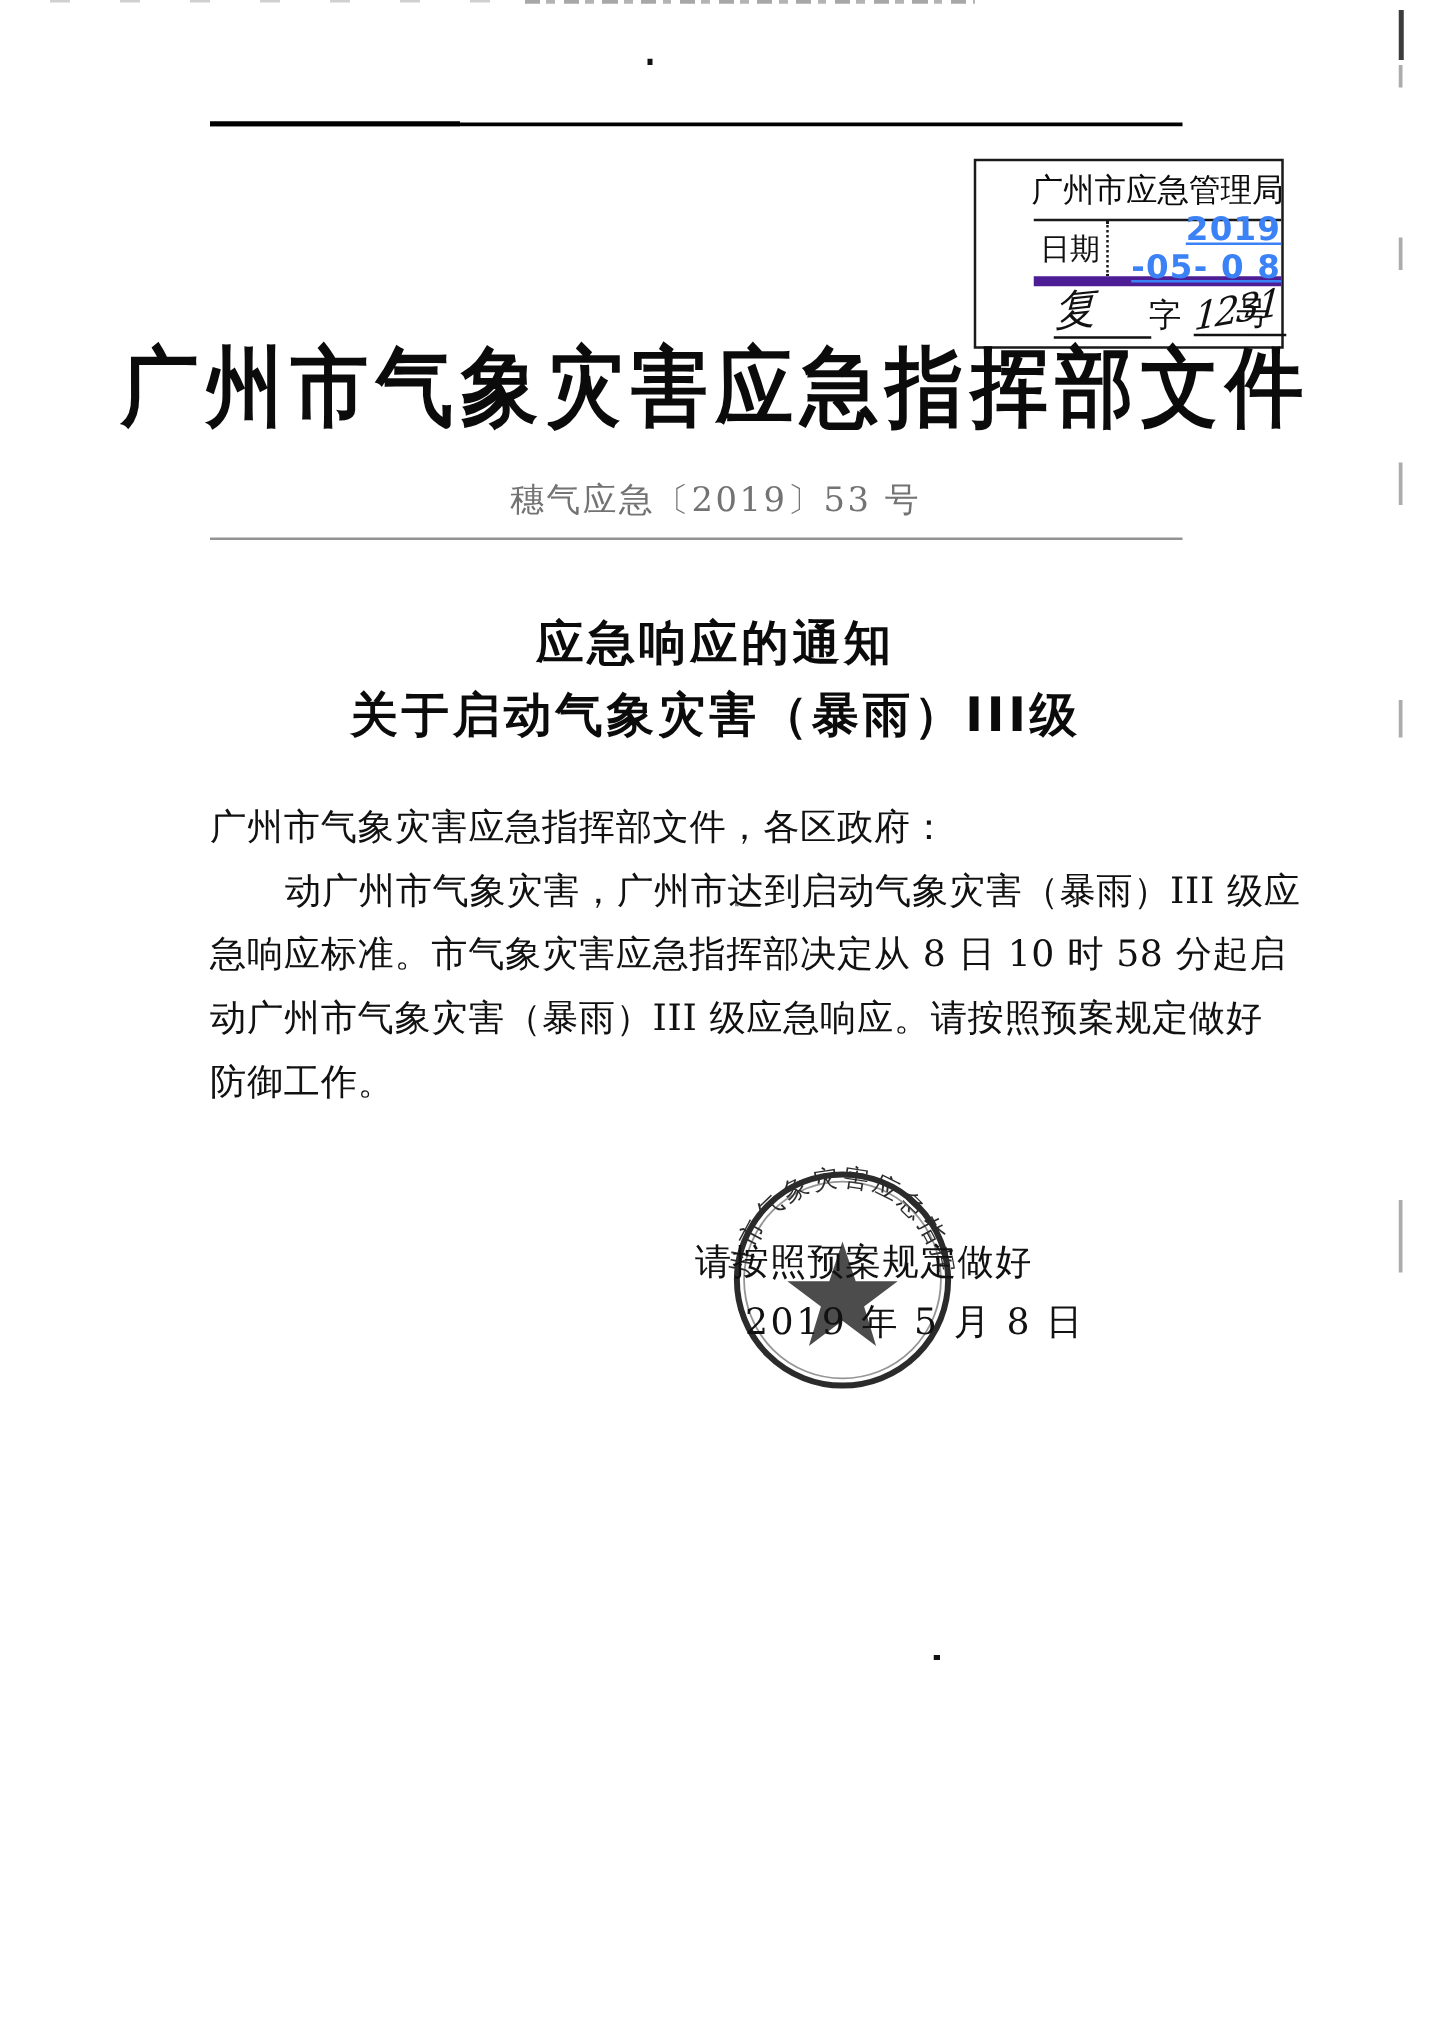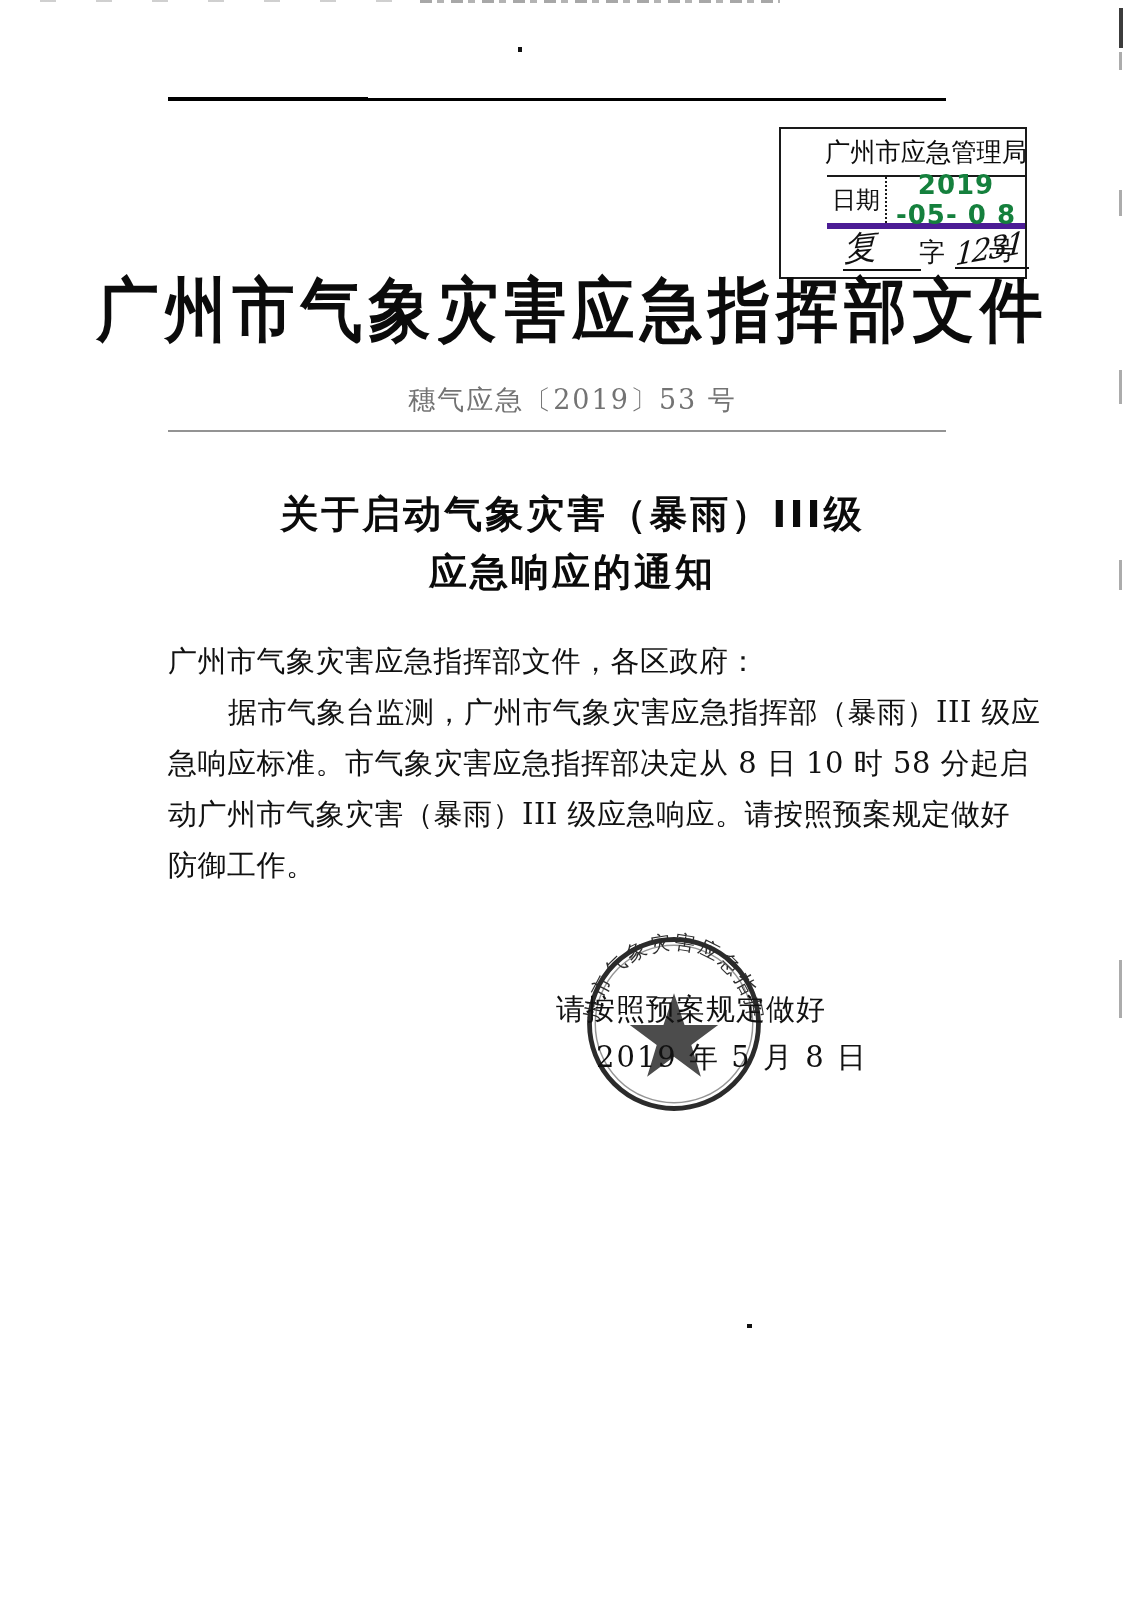--- a/index.html
+++ b/index.html
@@ -98,42 +98,43 @@
   .stamp-org {
     font-size: 26px;
     letter-spacing: 0px;
     white-space: nowrap;
     color: #0c0c0c;
     font-family: "DejaVu Serif", "Liberation Serif", serif;
     transform: scaleX(.97);
   }
   .stamp-row-2 {
     height: 52px;
-    border-bottom: 6px solid #4c1d95;
+    border-bottom: 8px solid #4c1d95;
     display: flex;
     align-items: center;
   }
   .stamp-label {
     width: 58px;
     height: 100%;
     border-right: 2px dotted #1a1a1a;
     display: flex;
     align-items: center;
     justify-content: center;
     font-size: 24px;
     font-family: "DejaVu Serif", "Liberation Serif", serif;
   }
   .stamp-date {
     flex: 1;
-    text-align: center;
+    text-align: right;
     font-size: 26px;
     font-weight: bold;
     letter-spacing: 1px;
-    color: #15803d;
+    color: #3b82f6;
     font-family: "DejaVu Sans", "Liberation Sans", sans-serif;
+    text-decoration: underline;
   }
   .stamp-row-3 {
     height: 48px;
     display: flex;
     align-items: center;
     position: relative;
   }
   .stamp-hand-char {
     position: absolute;
     left: 16px; top: -4px;
@@ -298,27 +299,27 @@
       <span class="stamp-underline2"></span>
       <span class="stamp-hao">号</span>
     </div>
   </div>
 
   <div class="masthead">广州市气象灾害应急指挥部文件</div>
 
   <div class="docnum">穗气应急〔2019〕53 号</div>
 
   <div class="title-block">
+    <div class="title-line">应急响应的通知</div>
     <div class="title-line">关于启动气象灾害（暴雨）III级</div>
-    <div class="title-line">应急响应的通知</div>
   </div>
 
   <div class="body-block">
     <div class="body-line">广州市气象灾害应急指挥部文件，各区政府：</div>
-    <div class="body-line indent">据市气象台监测，广州市气象灾害应急指挥部（暴雨）III 级应</div>
+    <div class="body-line indent">动广州市气象灾害，广州市达到启动气象灾害（暴雨）III 级应</div>
     <div class="body-line">急响应标准。市气象灾害应急指挥部决定从 8 日 10 时 58 分起启</div>
     <div class="body-line">动广州市气象灾害（暴雨）III 级应急响应。请按照预案规定做好</div>
     <div class="body-line">防御工作。</div>
   </div>
 
   <svg class="seal" viewBox="0 0 200 200">
     <defs>
       <path id="sealArc" d="M 22,100 A 78,78 0 0 1 178,100"></path>
     </defs>
     <circle cx="100" cy="100" r="88" fill="none" stroke="#1a1a1a" stroke-width="5"></circle>

